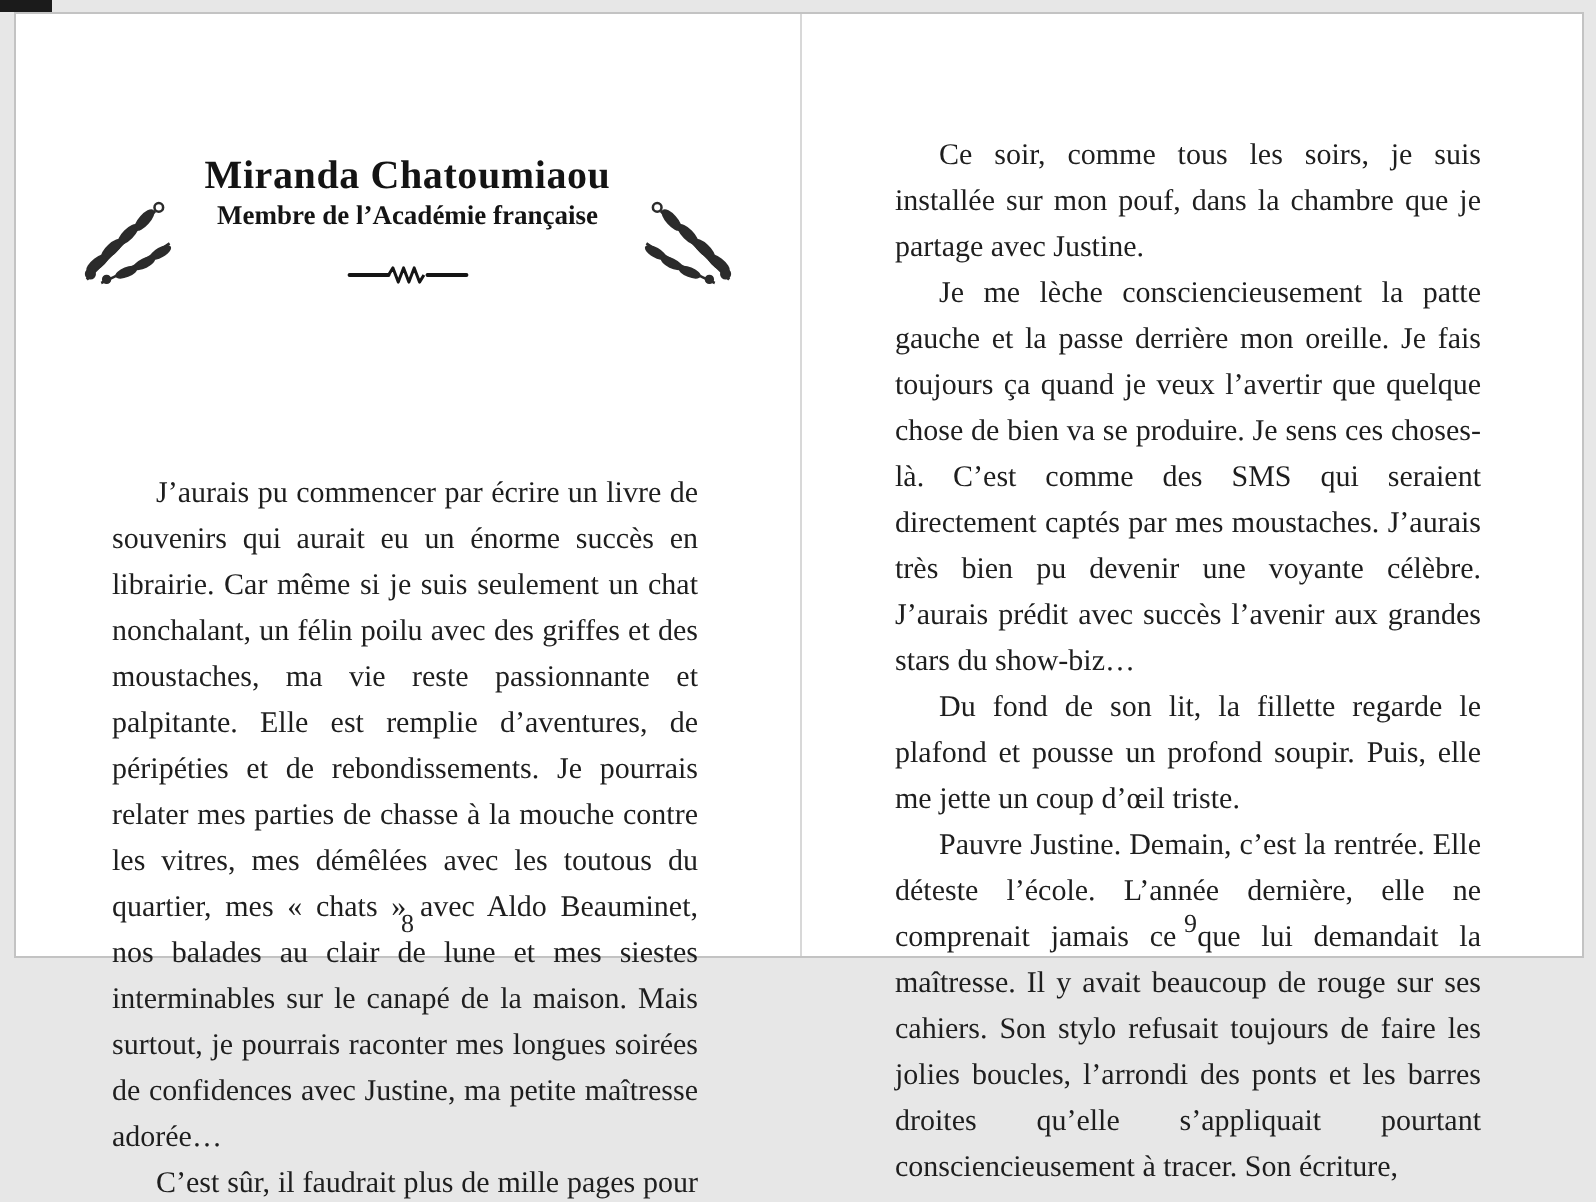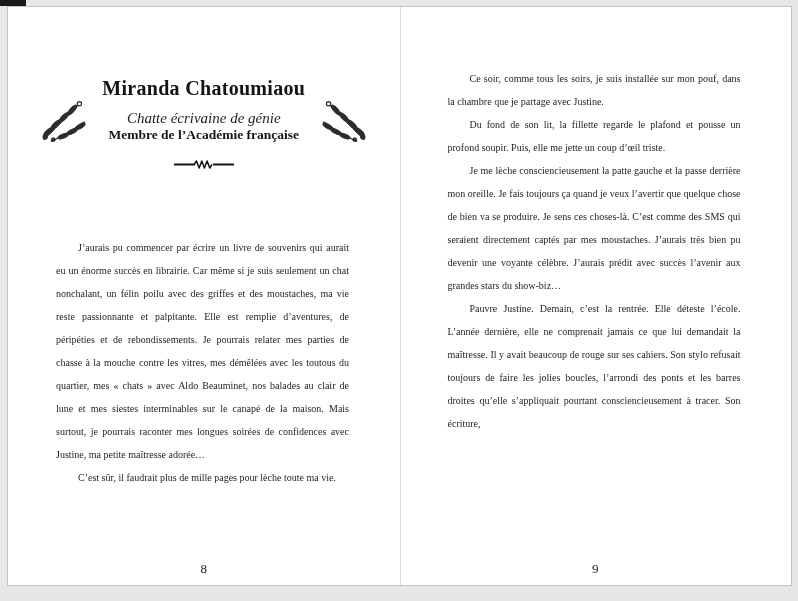--- a/index.html
+++ b/index.html
@@ -8,21 +8,21 @@
     font-family:"Liberation Serif", serif;
     background:#e7e7e7;
     overflow:hidden;
   }
   .screen { position:relative; width:798px; height:601px; background:#e7e7e7; }
   .corner-artifact {
     position:absolute; left:0; top:0; width:26px; height:6px;
     background:#1b1b1b; z-index:5;
   }
   .spread {
-    position:absolute; left:7px; top:6px; width:785px; height:580px;
+    position:absolute; left:7px; top:6px; width:785px; height:473px;
     background:#ffffff; border:1px solid #c3c3c3; display:flex;
   }
   .page { position:relative; width:50%; height:100%; background:#ffffff; }
   .gutter {
     position:absolute; left:50%; top:0; bottom:0; width:1px;
     background:#d8d8d8;
   }
 
   
   .chapter-header {
@@ -39,21 +39,21 @@
     font-weight:700; font-size:13.5px; color:#141414;
   }
   .ornament { margin-top:15px; line-height:0; }
   .branch { position:absolute; top:16px; width:54px; height:52px; line-height:0; }
   .branch-left { left:2px; }
   .branch-right { right:2px; transform:scaleX(-1); }
 
   
   .body-text {
     position:absolute; left:48px; width:293px;
-    font-size:10px; line-height:23px; color:#1e1e1e;
+    font-size:15px; line-height:23px; color:#1e1e1e;
     text-align:justify;
   }
   .page-left  .body-text { top:199px;margin-top:30px; }
   .page-right .body-text { top:60px; }
   .body-text p { text-indent:22px; margin:0; }
 
   .page-number {
     position:absolute; bottom:8px; left:0; right:0;
     text-align:center; font-size:13px; color:#222222;
   }
@@ -103,21 +103,20 @@
               <ellipse cx="47" cy="35" rx="6" ry="2.3" transform="rotate(-30 47 35)"></ellipse>
               <circle cx="8" cy="47" r="2.6"></circle>
               <circle cx="17" cy="50" r="2.1"></circle>
               <circle cx="46" cy="10" r="2.4" fill="none" stroke-width="1.4"></circle>
             </g>
           </svg>
         </span>
 
         <div class="chapter-title">Miranda Chatoumiaou</div>
 
-        <div class="chapter-subtitle">Chatte écrivaine de génie</div>
 
         <div class="chapter-affiliation">Membre de l’Académie française</div>
 
         <div class="ornament">
           <svg viewBox="0 0 70 14" width="62" height="13" aria-hidden="true">
             <path d="M2 7 H24 M46 7 H68" stroke="#151515" stroke-width="2.2" stroke-linecap="round" fill="none"></path>
             <path d="M24 7 l2.5 -4 l3 8 l3 -8 l3 8 l3 -8 l3 8 l2.5 -4" stroke="#151515" stroke-width="1.7" fill="none" stroke-linejoin="round"></path>
           </svg>
         </div>
       </div>
@@ -126,22 +125,22 @@
         <p>J’aurais pu commencer par écrire un livre de souvenirs qui aurait eu un énorme succès en librairie. Car même si je suis seulement un chat nonchalant, un félin poilu avec des griffes et des moustaches, ma vie reste passionnante et palpitante. Elle est remplie d’aventures, de péripéties et de rebondissements. Je pourrais relater mes parties de chasse à la mouche contre les vitres, mes démêlées avec les toutous du quartier, mes « chats » avec Aldo Beauminet, nos balades au clair de lune et mes siestes interminables sur le canapé de la maison. Mais surtout, je pourrais raconter mes longues soirées de confidences avec Justine, ma petite maîtresse adorée…</p>
         <p>C’est sûr, il faudrait plus de mille pages pour lèche toute ma vie.</p>
       </div>
 
       <div class="page-number">8</div>
     </div>
 
     <div class="page page-right">
       <div class="body-text">
         <p>Ce soir, comme tous les soirs, je suis installée sur mon pouf, dans la chambre que je partage avec Justine.</p>
+        <p>Je me lèche consciencieusement la patte gauche et la passe derrière mon oreille. Je fais toujours ça quand je veux l’avertir que quelque chose de bien va se produire. Je sens ces choses-là. C’est comme des SMS qui seraient directement captés par mes moustaches. J’aurais très bien pu devenir une voyante célèbre. J’aurais prédit avec succès l’avenir aux grandes stars du show-biz…</p>
         <p>Du fond de son lit, la fillette regarde le plafond et pousse un profond soupir. Puis, elle me jette un coup d’œil triste.</p>
-        <p>Je me lèche consciencieusement la patte gauche et la passe derrière mon oreille. Je fais toujours ça quand je veux l’avertir que quelque chose de bien va se produire. Je sens ces choses-là. C’est comme des SMS qui seraient directement captés par mes moustaches. J’aurais très bien pu devenir une voyante célèbre. J’aurais prédit avec succès l’avenir aux grandes stars du show-biz…</p>
         <p>Pauvre Justine. Demain, c’est la rentrée. Elle déteste l’école. L’année dernière, elle ne comprenait jamais ce que lui demandait la maîtresse. Il y avait beaucoup de rouge sur ses cahiers. Son stylo refusait toujours de faire les jolies boucles, l’arrondi des ponts et les barres droites qu’elle s’appliquait pourtant consciencieusement à tracer. Son écriture,</p>
       </div>
 
       <div class="page-number">9</div>
     </div>
 
     <div class="gutter"></div>
   </div>
 </div>
 

